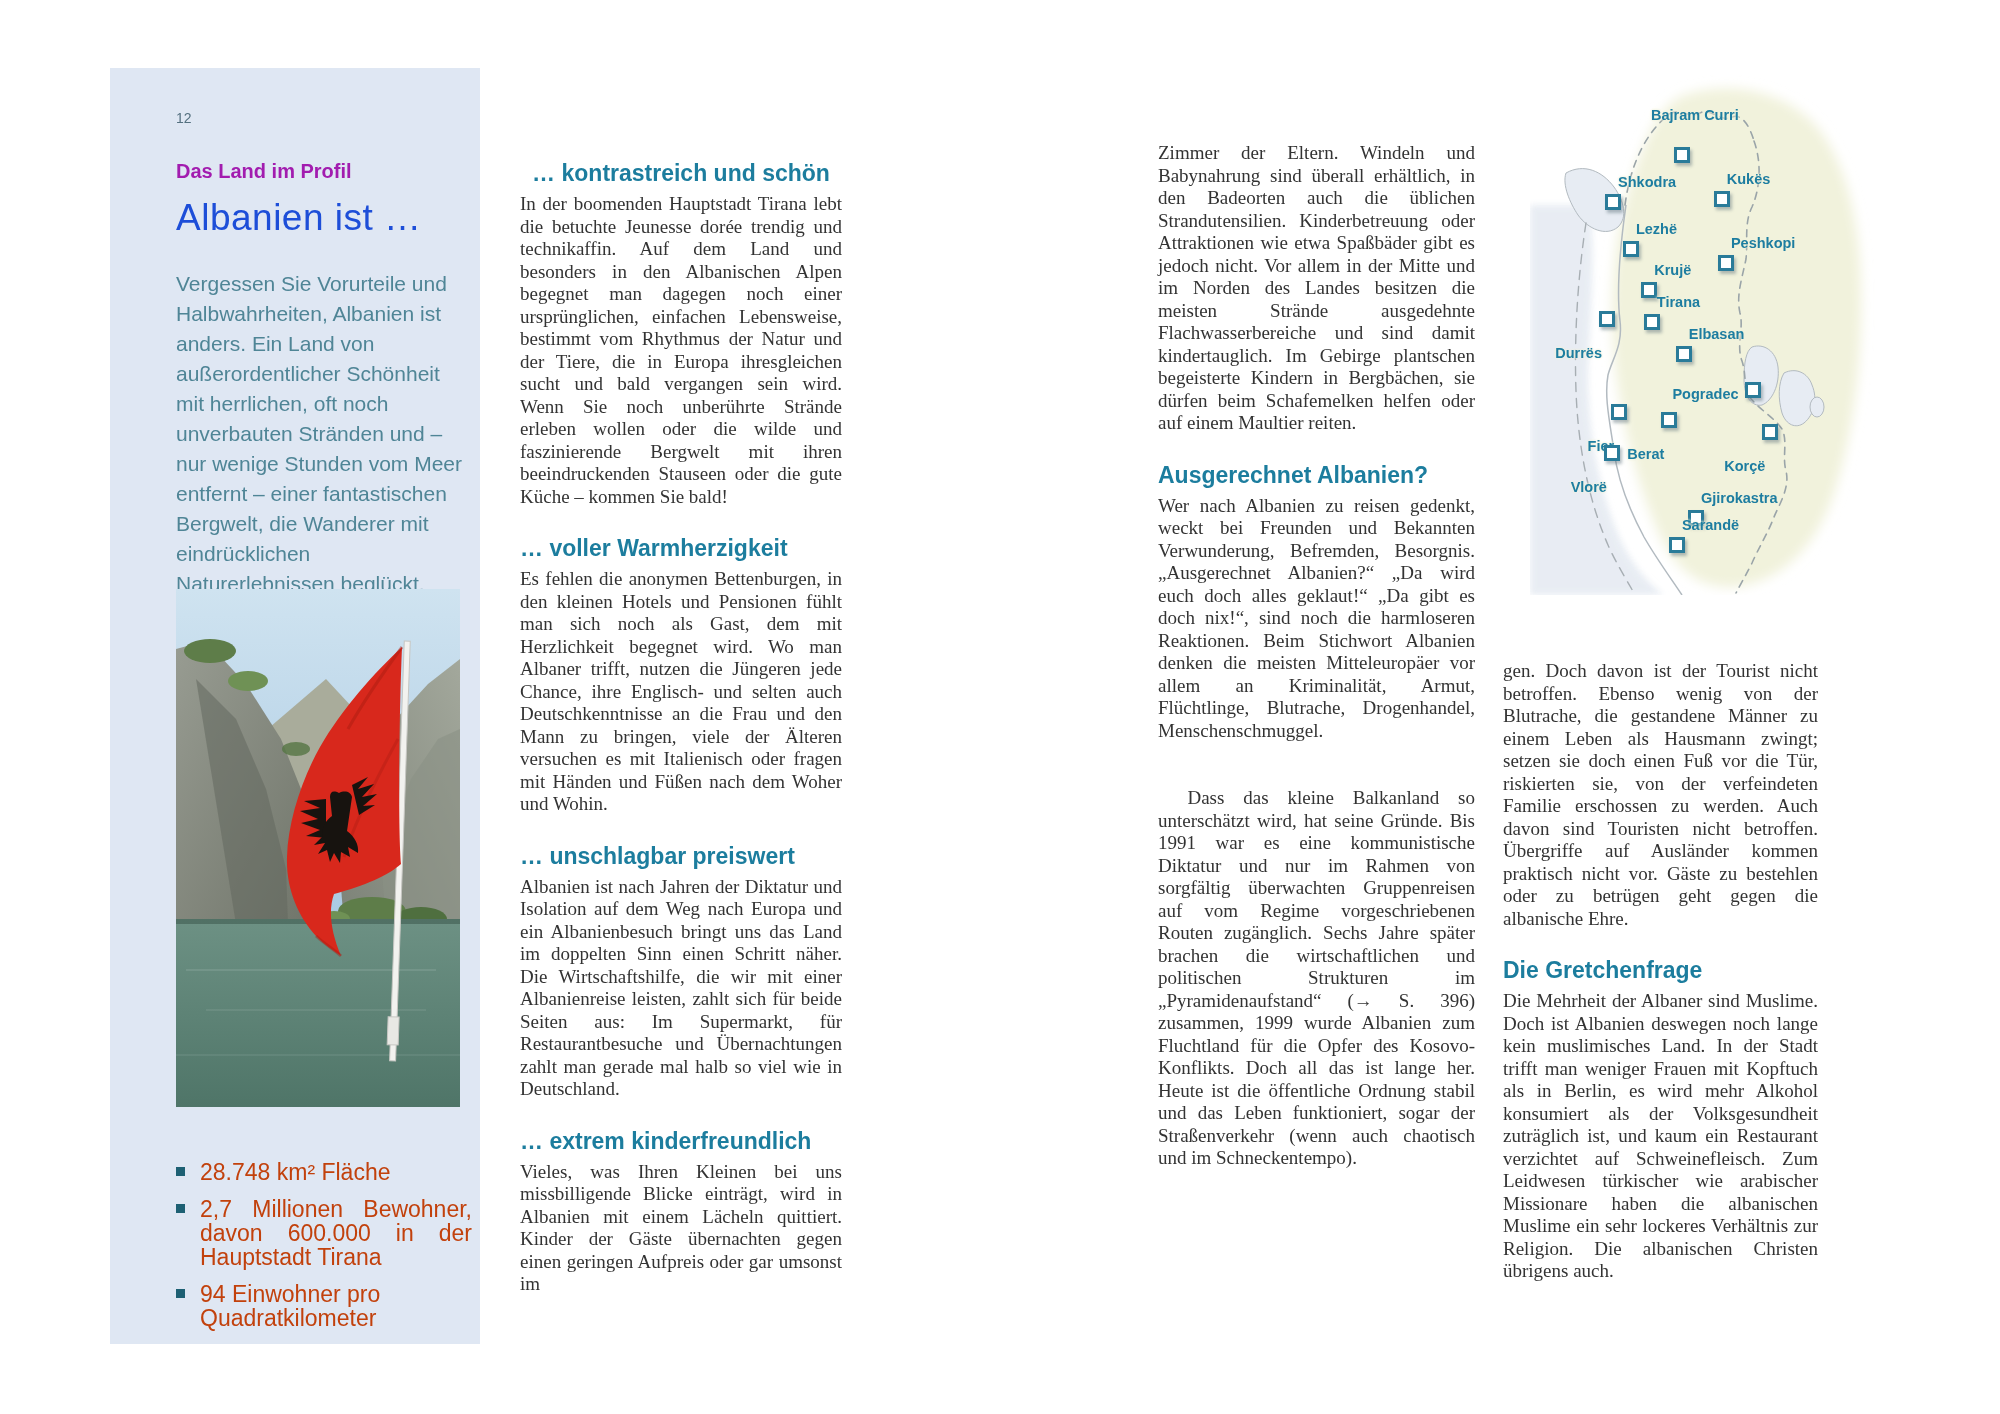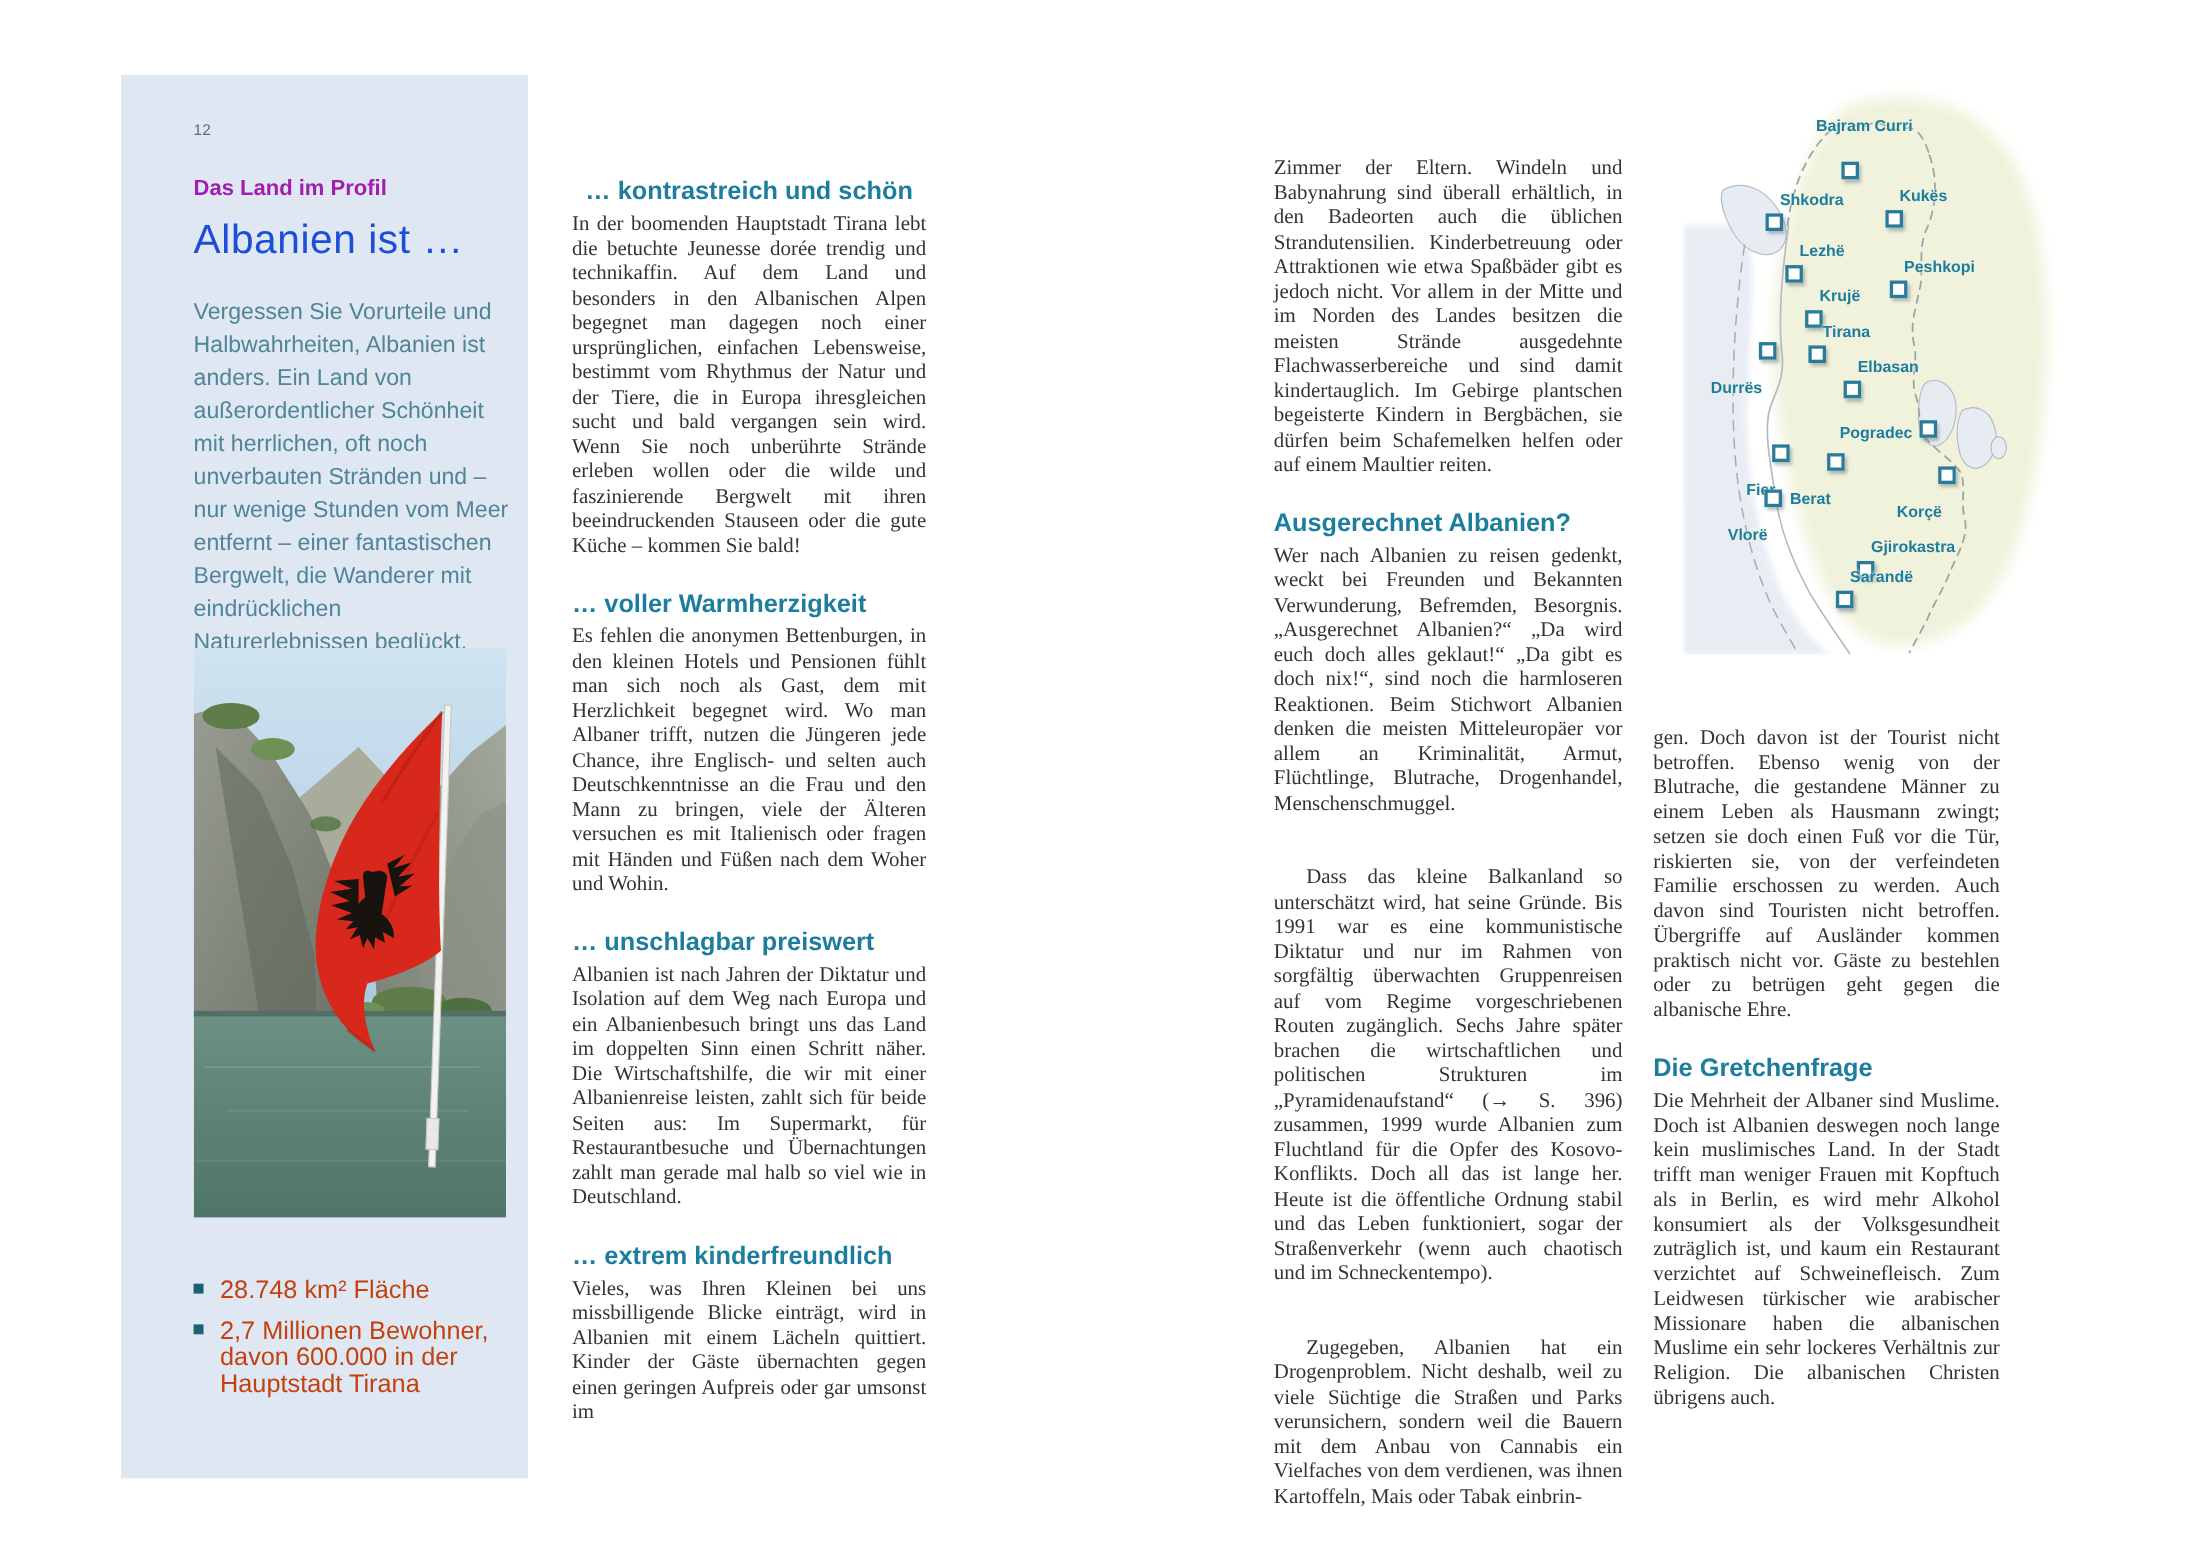--- a/index.html
+++ b/index.html
@@ -120,39 +120,42 @@
 
   <ul class="facts" id="facts-list">
       <li>
         <span class="sq"></span>
         <span class="ftxt">28.748 km² Fläche</span>
       </li>
       <li>
         <span class="sq"></span>
         <span class="ftxt">2,7 Millionen Bewohner, davon 600.000 in der Hauptstadt Tirana</span>
       </li>
+      <li>
+        <span class="sq"></span>
+        <span class="ftxt">94 Einwohner pro Quadratkilometer</span>
+      </li>
     </ul>
 </div>
 
 <div class="col" id="col2">
     <h3>… kontrastreich und schön</h3>
     <p>In der boomenden Hauptstadt Tirana lebt die betuchte Jeunesse dorée trendig und technikaffin. Auf dem Land und besonders in den Albanischen Alpen begegnet man dagegen noch einer ursprünglichen, einfachen Lebensweise, bestimmt vom Rhythmus der Natur und der Tiere, die in Europa ihresgleichen sucht und bald vergangen sein wird. Wenn Sie noch unberührte Strände erleben wollen oder die wilde und faszinierende Bergwelt mit ihren beeindruckenden Stauseen oder die gute Küche – kommen Sie bald!</p>
     <h3>… voller Warmherzigkeit</h3>
     <p>Es fehlen die anonymen Bettenburgen, in den kleinen Hotels und Pensionen fühlt man sich noch als Gast, dem mit Herzlichkeit begegnet wird. Wo man Albaner trifft, nutzen die Jüngeren jede Chance, ihre Englisch- und selten auch Deutschkenntnisse an die Frau und den Mann zu bringen, viele der Älteren versuchen es mit Italienisch oder fragen mit Händen und Füßen nach dem Woher und Wohin.</p>
     <h3>… unschlagbar preiswert</h3>
     <p>Albanien ist nach Jahren der Diktatur und Isolation auf dem Weg nach Europa und ein Albanienbesuch bringt uns das Land im doppelten Sinn einen Schritt näher. Die Wirtschaftshilfe, die wir mit einer Albanienreise leisten, zahlt sich für beide Seiten aus: Im Supermarkt, für Restaurantbesuche und Übernachtungen zahlt man gerade mal halb so viel wie in Deutschland.</p>
     <h3>… extrem kinderfreundlich</h3>
     <p>Vieles, was Ihren Kleinen bei uns missbilligende Blicke einträgt, wird in Albanien mit einem Lächeln quittiert. Kinder der Gäste übernachten gegen einen geringen Aufpreis oder gar umsonst im</p>
   </div>
 <div class="col" id="col3">
     <p>Zimmer der Eltern. Windeln und Babynahrung sind überall erhältlich, in den Badeorten auch die üblichen Strandutensilien. Kinderbetreuung oder Attraktionen wie etwa Spaßbäder gibt es jedoch nicht. Vor allem in der Mitte und im Norden des Landes besitzen die meisten Strände ausgedehnte Flachwasserbereiche und sind damit kindertauglich. Im Gebirge plantschen begeisterte Kindern in Bergbächen, sie dürfen beim Schafemelken helfen oder auf einem Maultier reiten.</p>
     <h3>Ausgerechnet Albanien?</h3>
     <p>Wer nach Albanien zu reisen gedenkt, weckt bei Freunden und Bekannten Verwunderung, Befremden, Besorgnis. „Ausgerechnet Albanien?“ „Da wird euch doch alles geklaut!“ „Da gibt es doch nix!“, sind noch die harmloseren Reaktionen. Beim Stichwort Albanien denken die meisten Mitteleuropäer vor allem an Kriminalität, Armut, Flüchtlinge, Blutrache, Drogenhandel, Menschenschmuggel.</p>
     <p>Dass das kleine Balkanland so unterschätzt wird, hat seine Gründe. Bis 1991 war es eine kommunistische Diktatur und nur im Rahmen von sorgfältig überwachten Gruppenreisen auf vom Regime vorgeschriebenen Routen zugänglich. Sechs Jahre später brachen die wirtschaftlichen und politischen Strukturen im „Pyramidenaufstand“ (→ S. 396) zusammen, 1999 wurde Albanien zum Fluchtland für die Opfer des Kosovo-Konflikts. Doch all das ist lange her. Heute ist die öffentliche Ordnung stabil und das Leben funktioniert, sogar der Straßenverkehr (wenn auch chaotisch und im Schneckentempo).</p>
-    <p>Zugegeben, Albanien hat ein Drogenproblem. Nicht deshalb, weil zu viele Süchtige die Straßen und Parks verunsichern, sondern weil die Bauern mit dem Anbau von Cannabis ein Vielfaches von dem verdienen, was ihnen Kartoffeln, Mais oder Tabak einbrin-</p>
   </div>
 <div class="col" id="col4">
     <p>gen. Doch davon ist der Tourist nicht betroffen. Ebenso wenig von der Blutrache, die gestandene Männer zu einem Leben als Hausmann zwingt; setzen sie doch einen Fuß vor die Tür, riskierten sie, von der verfeindeten Familie erschossen zu werden. Auch davon sind Touristen nicht betroffen. Übergriffe auf Ausländer kommen praktisch nicht vor. Gäste zu bestehlen oder zu betrügen geht gegen die albanische Ehre.</p>
     <h3>Die Gretchenfrage</h3>
     <p>Die Mehrheit der Albaner sind Muslime. Doch ist Albanien deswegen noch lange kein muslimisches Land. In der Stadt trifft man weniger Frauen mit Kopftuch als in Berlin, es wird mehr Alkohol konsumiert als der Volksgesundheit zuträglich ist, und kaum ein Restaurant verzichtet auf Schweinefleisch. Zum Leidwesen türkischer wie arabischer Missionare haben die albanischen Muslime ein sehr lockeres Verhältnis zur Religion. Die albanischen Christen übrigens auch.</p>
   </div>
 
 <div class="map">
   <svg width="380" height="540" viewBox="0 0 380 540">
     <defs>

